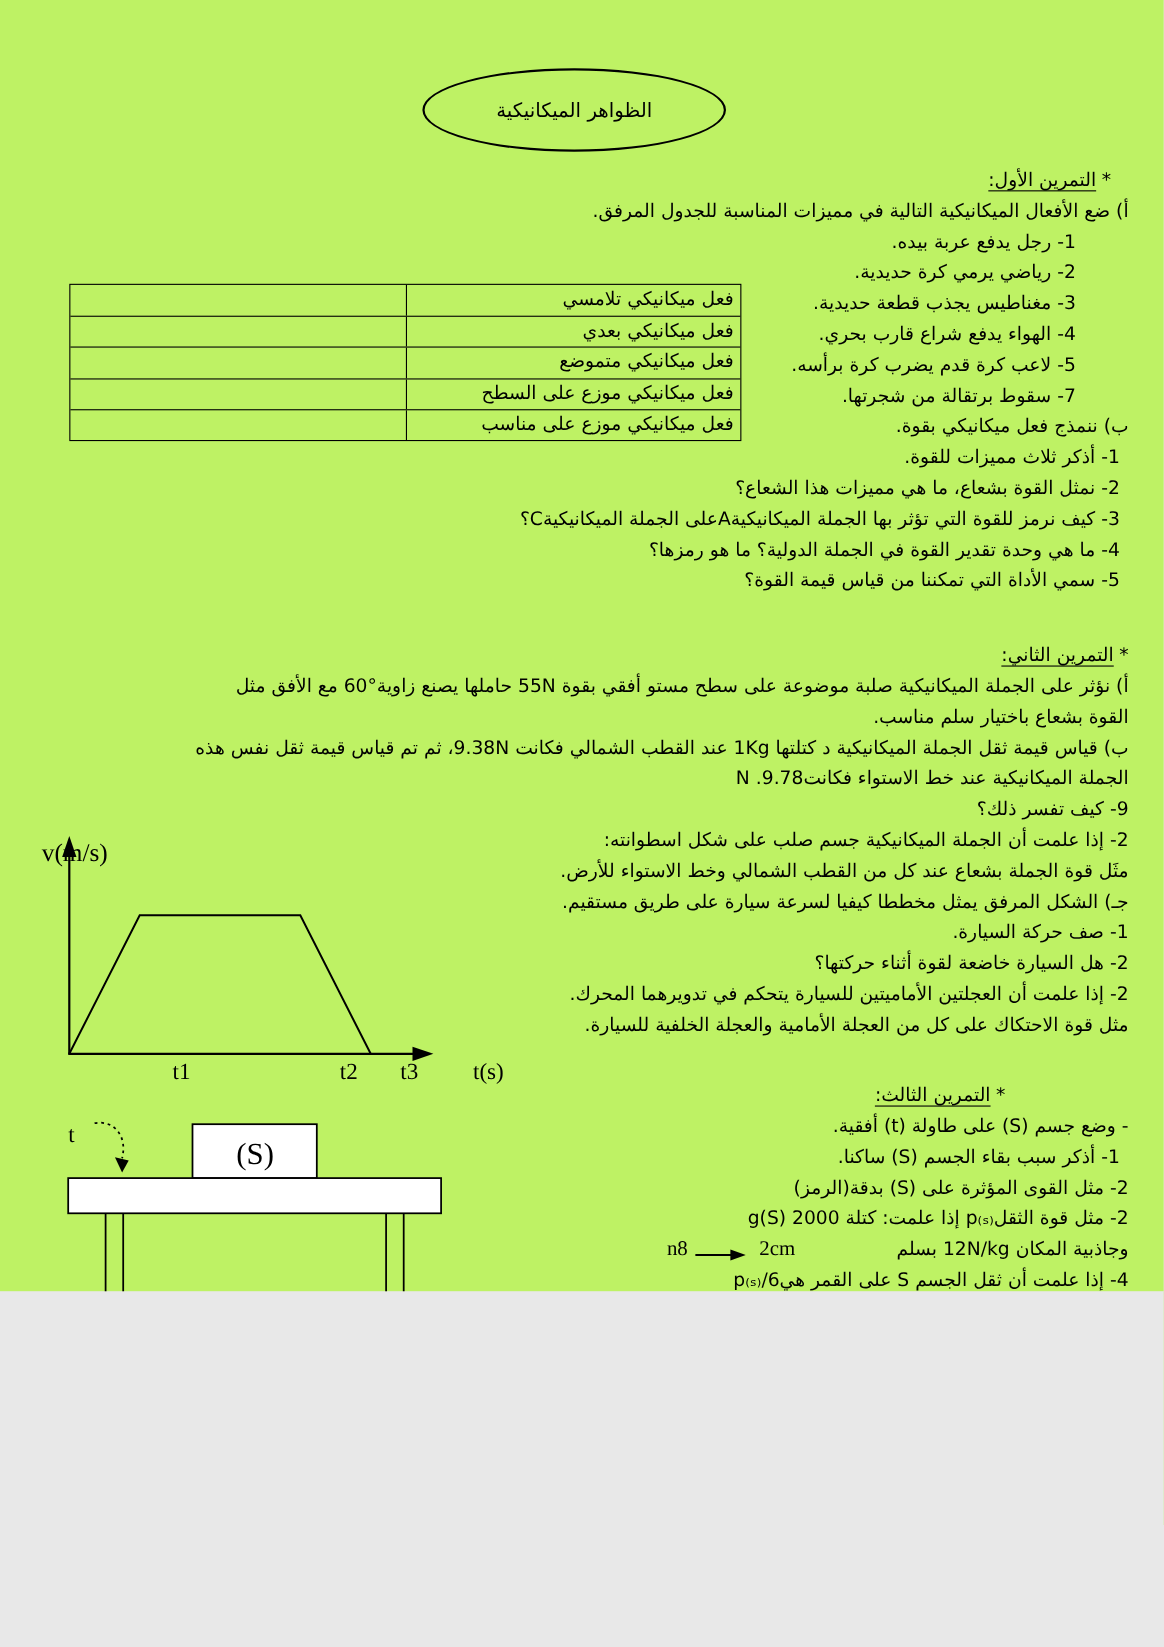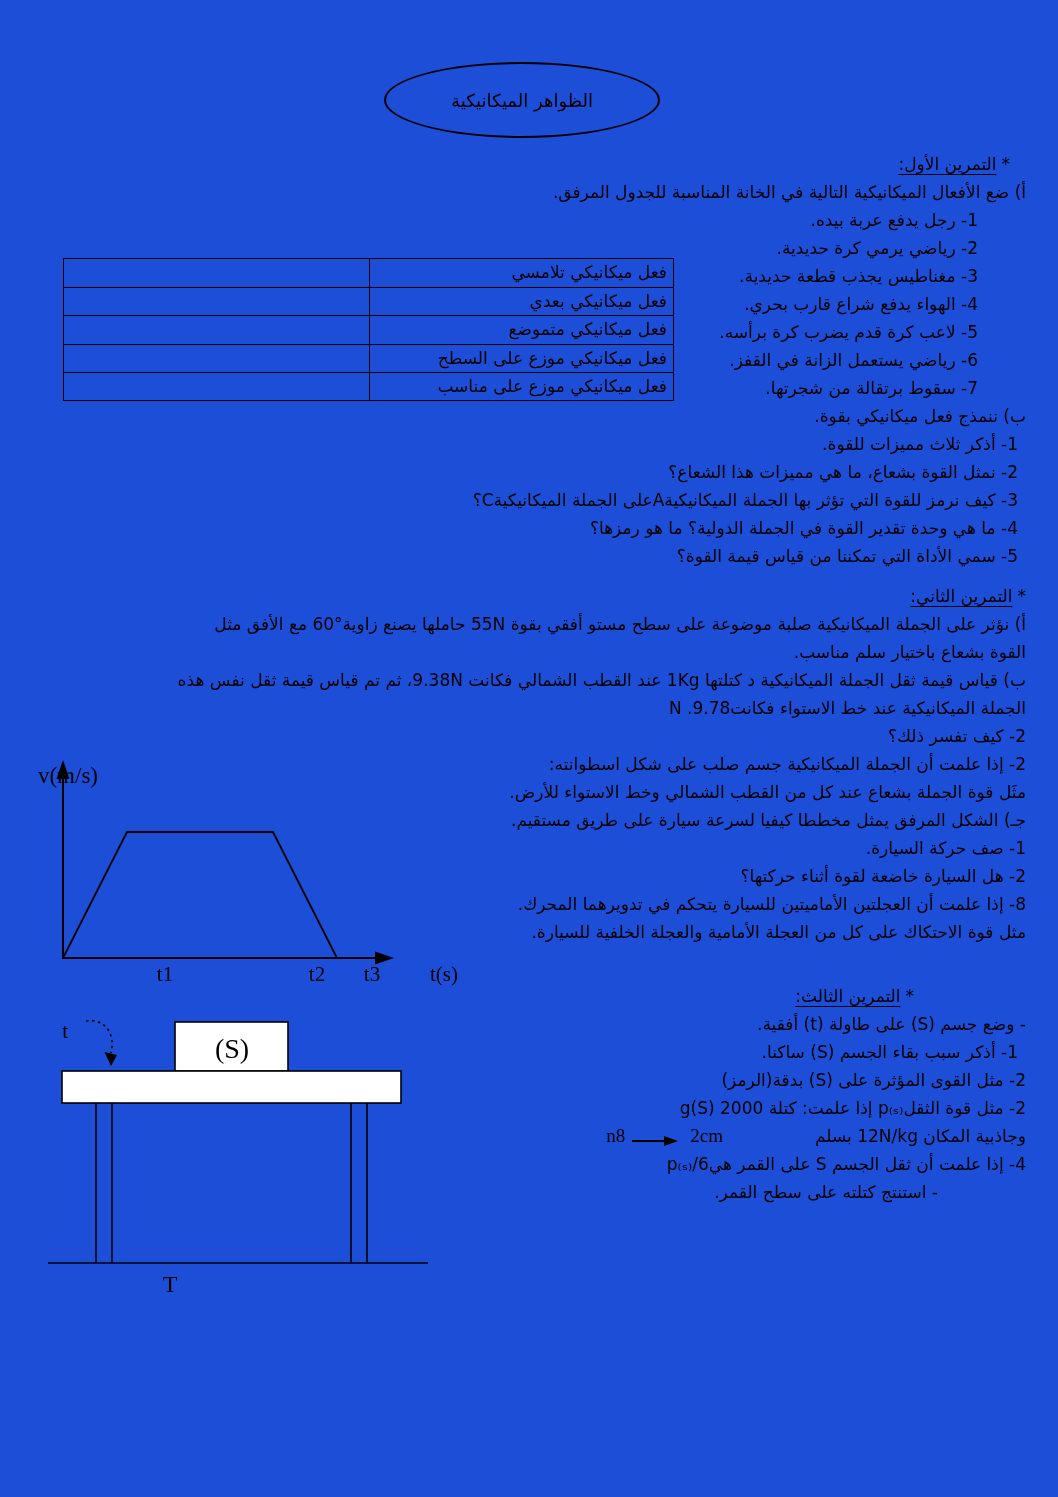--- a/index.html
+++ b/index.html
@@ -1,18 +1,18 @@
 <!DOCTYPE html>
 <html lang="ar" dir="rtl"><head>
 <meta charset="utf-8">
 <style>
   html,body{margin:0;padding:0;background:#e8e8e8;}
   .page{
-    position:relative; width:1058px; height:1497px; margin:0 auto;
-    background:#1d4ed8; color:#000;
+    position:relative; width:1058px; height:1174px; margin:0 auto;
+    background:#bef264; color:#000;
     font-family:"DejaVu Sans", sans-serif;
     overflow:hidden;
   }
   
   .title-ellipse{
     position:absolute; left:384px; top:62px; width:272px; height:72px;
     border:2px solid #000; border-radius:50%;
     display:flex; align-items:center; justify-content:center;
     font-size:18px;
   }
@@ -58,27 +58,26 @@
 <body>
 
 <div class="page">
 
   <div class="title-ellipse">
     <span>الظواهر الميكانيكية</span>
   </div>
 
   <div class="textcol" style="top:150px">
     <div class="ln head ind16"><span class="bullet">*</span><span class="utext">التمرين الأول:</span></div>
-    <div class="ln">أ) ضع الأفعال الميكانيكية التالية في الخانة المناسبة للجدول المرفق.</div>
+    <div class="ln">أ) ضع الأفعال الميكانيكية التالية في مميزات المناسبة للجدول المرفق.</div>
     <div class="ln ind48">1- رجل يدفع عربة بيده.</div>
     <div class="ln ind48">2- رياضي يرمي كرة حديدية.</div>
     <div class="ln ind48">3- مغناطيس يجذب قطعة حديدية.</div>
     <div class="ln ind48">4- الهواء يدفع شراع قارب بحري.</div>
     <div class="ln ind48">5- لاعب كرة قدم يضرب كرة برأسه.</div>
-    <div class="ln ind48">6- رياضي يستعمل الزانة في القفز.</div>
     <div class="ln ind48">7- سقوط برتقالة من شجرتها.</div>
     <div class="ln">ب) ننمذج فعل ميكانيكي بقوة.</div>
     <div class="ln ind8">1- أذكر ثلاث مميزات للقوة.</div>
     <div class="ln ind8">2- نمثل القوة بشعاع، ما هي مميزات هذا الشعاع؟</div>
     <div class="ln ind8">3- كيف نرمز للقوة التي تؤثر بها الجملة الميكانيكيةAعلى الجملة الميكانيكيةC؟</div>
     <div class="ln ind8">4- ما هي وحدة تقدير القوة في الجملة الدولية؟ ما هو رمزها؟</div>
     <div class="ln ind8">5- سمي الأداة التي تمكننا من قياس قيمة القوة؟</div>
   </div>
 
   <div class="extable">
@@ -103,27 +102,27 @@
         <div class="cell-label">فعل ميكانيكي موزع على مناسب</div>
       </div>
   </div>
 
   <div class="textcol" style="top:582px">
     <div class="ln head"><span class="bullet">*</span><span class="utext">التمرين الثاني:</span></div>
     <div class="ln">أ) نؤثر على الجملة الميكانيكية صلبة موضوعة على سطح مستو أفقي بقوة 55N حاملها يصنع زاوية°60 مع الأفق مثل</div>
     <div class="ln">القوة بشعاع باختيار سلم مناسب.</div>
     <div class="ln">ب) قياس قيمة ثقل الجملة الميكانيكية د كتلتها 1Kg عند القطب الشمالي فكانت 9.38N، ثم تم قياس قيمة ثقل نفس هذه</div>
     <div class="ln">الجملة الميكانيكية عند خط الاستواء فكانت9.78. N</div>
-    <div class="ln">2- كيف تفسر ذلك؟</div>
+    <div class="ln">9- كيف تفسر ذلك؟</div>
     <div class="ln">2- إذا علمت أن الجملة الميكانيكية جسم صلب على شكل اسطوانته:</div>
     <div class="ln">مثَل قوة الجملة بشعاع عند كل من القطب الشمالي وخط الاستواء للأرض.</div>
     <div class="ln">جـ) الشكل المرفق يمثل مخططا كيفيا لسرعة سيارة على طريق مستقيم.</div>
     <div class="ln">1- صف حركة السيارة.</div>
     <div class="ln">2- هل السيارة خاضعة لقوة أثناء حركتها؟</div>
-    <div class="ln">8- إذا علمت أن العجلتين الأماميتين للسيارة يتحكم في تدويرهما المحرك.</div>
+    <div class="ln">2- إذا علمت أن العجلتين الأماميتين للسيارة يتحكم في تدويرهما المحرك.</div>
     <div class="ln">مثل قوة الاحتكاك على كل من العجلة الأمامية والعجلة الخلفية للسيارة.</div>
   </div>
 
   <svg class="fig" style="left:20px; top:750px;" width="455" height="250" viewBox="0 0 455 250">
 
     <line x1="43" y1="208" x2="43" y2="24" stroke="#000" stroke-width="2"></line>
     <polygon points="43,10 36.5,29 49.5,29" fill="#000"></polygon>
 
     <line x1="42" y1="208" x2="360" y2="208" stroke="#000" stroke-width="2"></line>
     <polygon points="374,208 355,201.5 355,214.5" fill="#000"></polygon>

